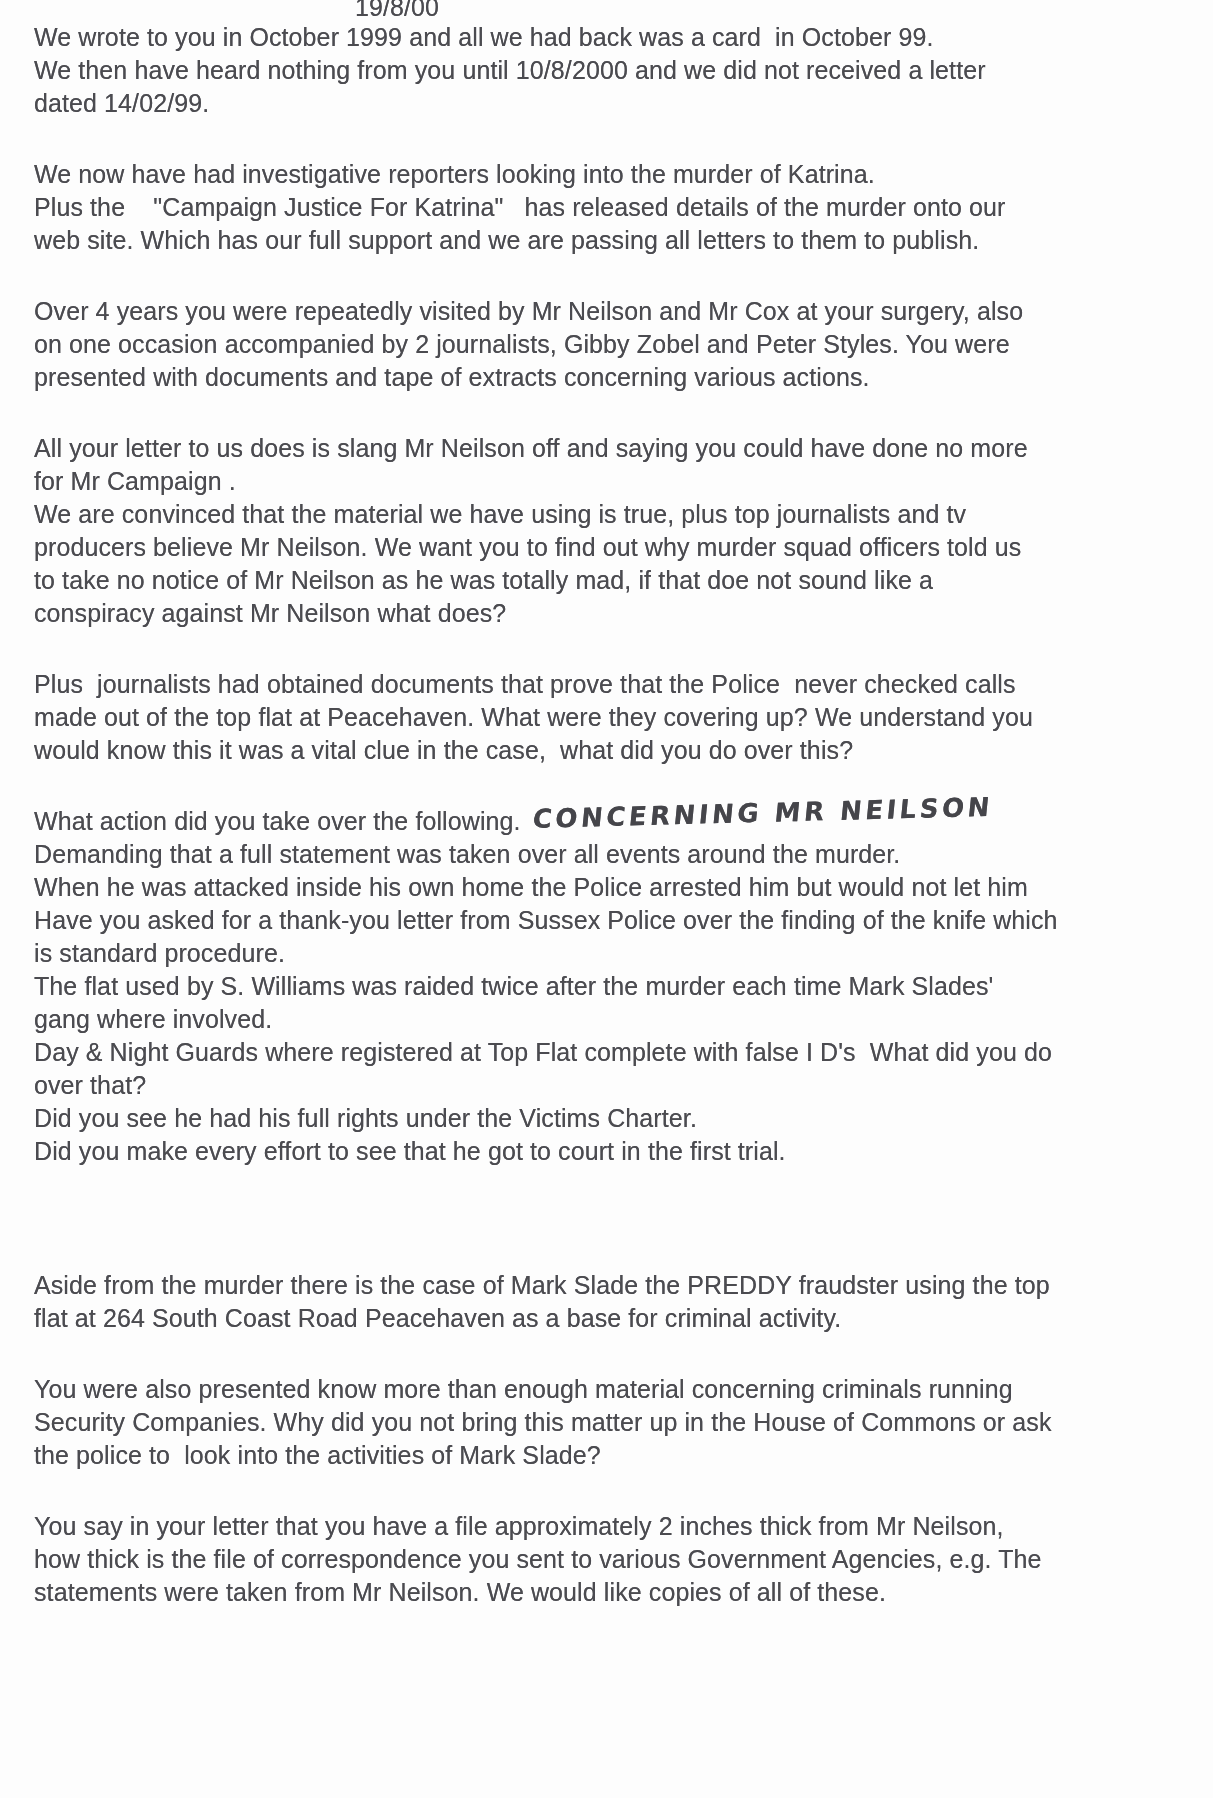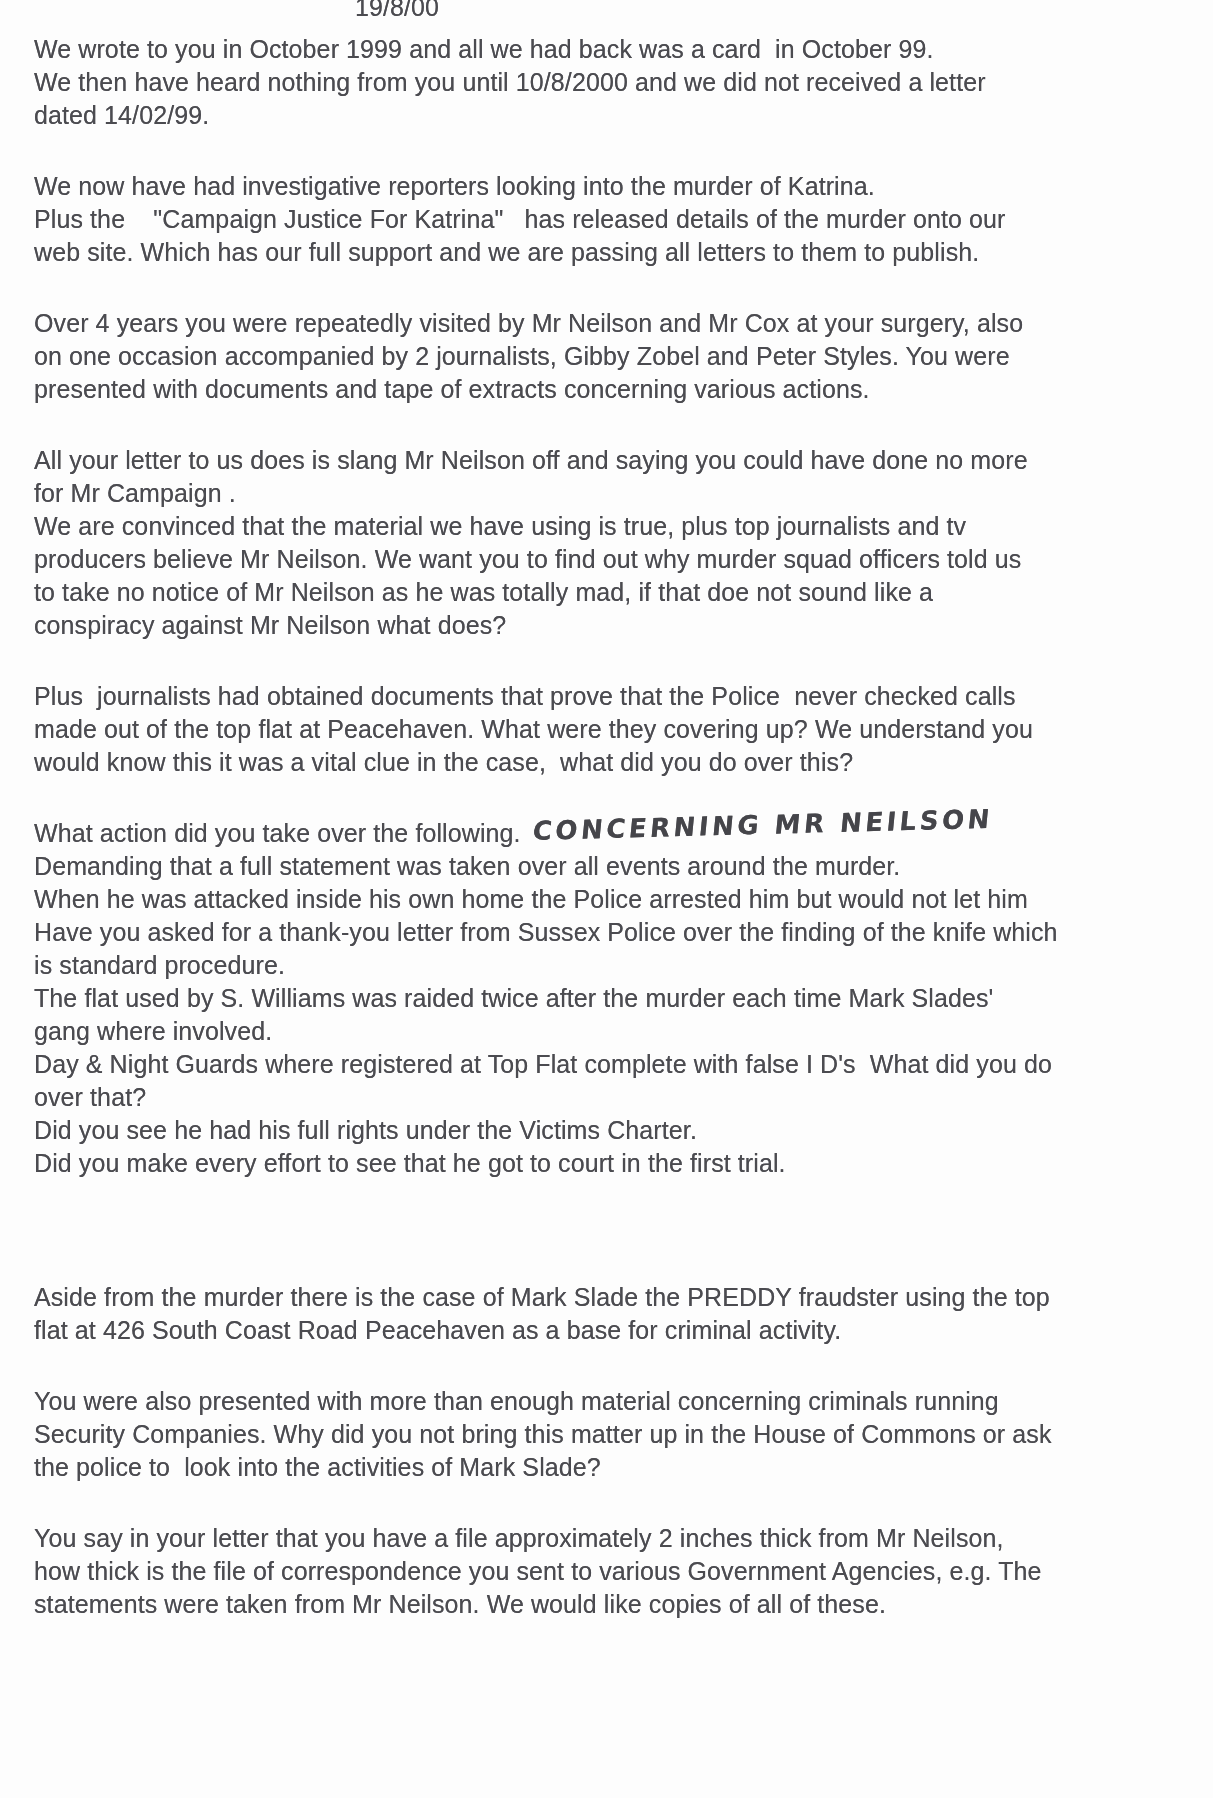--- a/index.html
+++ b/index.html
@@ -13,21 +13,21 @@
     height: 1798px;
     background: #fdfdfd;
     overflow: hidden;
     font-family: "Liberation Sans", "DejaVu Sans", sans-serif;
     color: #4b4b50;
     font-size: 25px;
     line-height: 33px;
     letter-spacing: 0.1px;
     text-shadow: 0 0 0.6px rgba(75,75,80,0.75);
     box-sizing: border-box;
-    padding: 12px 20px 0 18px;
+    padding: 0 20px 0 18px;
   }
   .date {
     position: absolute;
     left: 355px;
     top: -9px; 
     white-space: pre;
   }
   .salutation {
     padding-top: 58px;
     white-space: pre-wrap;
@@ -98,24 +98,24 @@
         <div class="line"><span>is standard procedure.</span></div>
         <div class="line"><span>The flat used by S. Williams was raided twice after the murder each time Mark Slades'</span></div>
         <div class="line"><span>gang where involved.</span></div>
         <div class="line"><span>Day &amp; Night Guards where registered at Top Flat complete with false I D's  What did you do</span></div>
         <div class="line"><span>over that?</span></div>
         <div class="line"><span>Did you see he had his full rights under the Victims Charter.</span></div>
         <div class="line"><span>Did you make every effort to see that he got to court in the first trial.</span></div>
       </div>
       <div class="paragraph">
         <div class="line"><span>Aside from the murder there is the case of Mark Slade the PREDDY fraudster using the top</span></div>
-        <div class="line"><span>flat at 426 South Coast Road Peacehaven as a base for criminal activity.</span></div>
+        <div class="line"><span>flat at 264 South Coast Road Peacehaven as a base for criminal activity.</span></div>
       </div>
       <div class="paragraph">
-        <div class="line"><span>You were also presented with more than enough material concerning criminals running</span></div>
+        <div class="line"><span>You were also presented know more than enough material concerning criminals running</span></div>
         <div class="line"><span>Security Companies. Why did you not bring this matter up in the House of Commons or ask</span></div>
         <div class="line"><span>the police to  look into the activities of Mark Slade?</span></div>
       </div>
       <div class="paragraph">
         <div class="line"><span>You say in your letter that you have a file approximately 2 inches thick from Mr Neilson,</span></div>
         <div class="line"><span>how thick is the file of correspondence you sent to various Government Agencies, e.g. The</span></div>
         <div class="line"><span>statements were taken from Mr Neilson. We would like copies of all of these.</span></div>
       </div>
     </div>
 </div>

